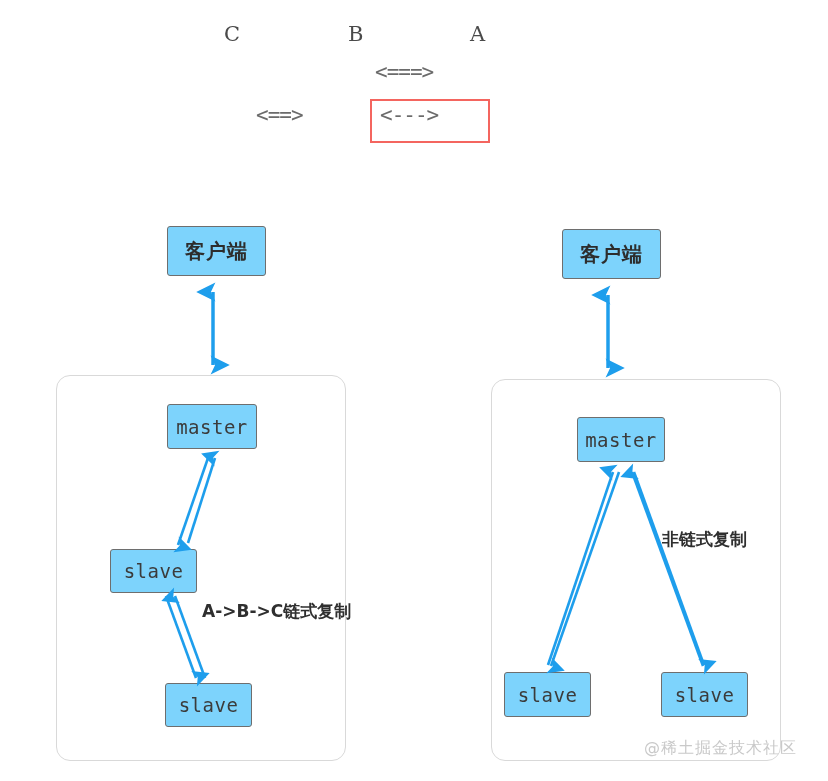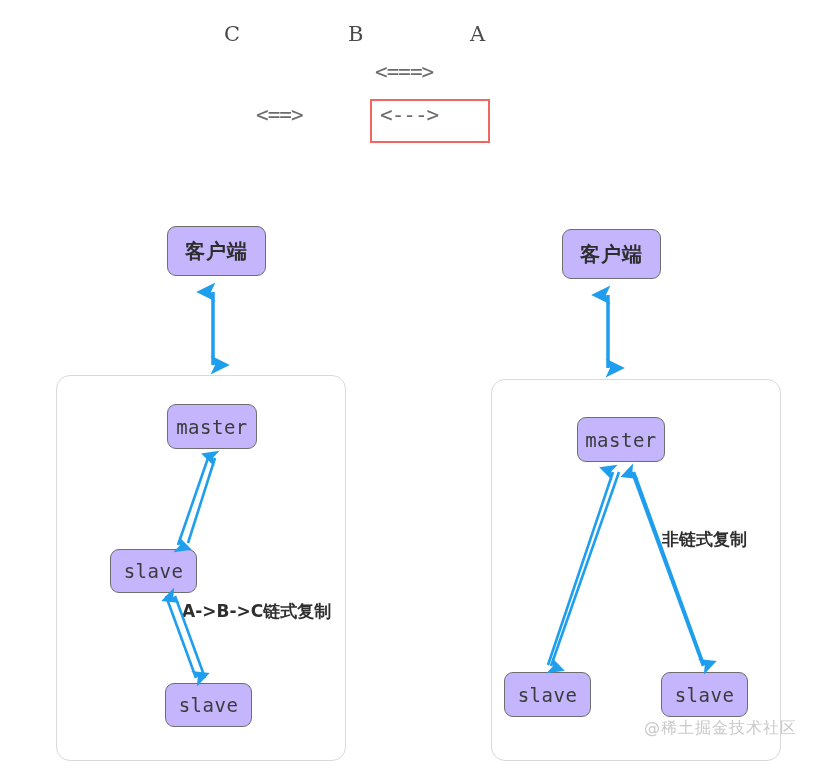--- a/index.html
+++ b/index.html
@@ -49,22 +49,22 @@
     border: 1px solid #d9d9d9;
     border-radius: 14px;
     background: #ffffff;
     box-sizing: border-box;
   }
 
   
   .node {
     position: absolute;
     border: 1px solid #6e6e6e;
-    border-radius: 9px;
-    background: #c4b5fd;
+    border-radius: 3px;
+    background: #7dd3fc;
     box-sizing: border-box;
     display: flex;
     align-items: center;
     justify-content: center;
     color: #3b3b3b;
   }
   .node.mono {
     font-family: "DejaVu Sans Mono", monospace;
     font-size: 19px;
     letter-spacing: 0.5px;
@@ -133,21 +133,21 @@
   </div>
 
   <div class="node mono" style="left:110px; top:549px; width:87px; height:44px;">
     <span>slave</span>
   </div>
 
   <div class="node mono" style="left:165px; top:683px; width:87px; height:44px;">
     <span>slave</span>
   </div>
 
-  <div class="edge-caption" style="left:182px; top:600px;">A-&gt;B-&gt;C链式复制</div>
+  <div class="edge-caption" style="left:182px; top:600px;padding-left:20px;">A-&gt;B-&gt;C链式复制</div>
 
   <div class="node cjk" style="left:562px; top:229px; width:99px; height:50px;">
     <span>客户端</span>
   </div>
 
   <div class="group-box" style="left:491px; top:379px; width:290px; height:382px;"></div>
 
   <div class="node mono" style="left:577px; top:417px; width:88px; height:45px;">
     <span>master</span>
   </div>
@@ -202,15 +202,15 @@
 
     <g>
       <line x1="704" y1="665" x2="634" y2="472" stroke="#1e9eec" stroke-width="2.6" marker-end="url(#ah-up)"></line>
     </g>
 
     <g>
       <line x1="632" y1="472" x2="703" y2="666" stroke="#1e9eec" stroke-width="2.6" marker-end="url(#ah-dn)"></line>
     </g>
   </svg>
 
-  <div class="watermark" style="left:644px; top:718px;">@稀土掘金技术社区</div>
+  <div class="watermark" style="left:644px; top:738px;">@稀土掘金技术社区</div>
 
 </div>
 
 </body></html>

